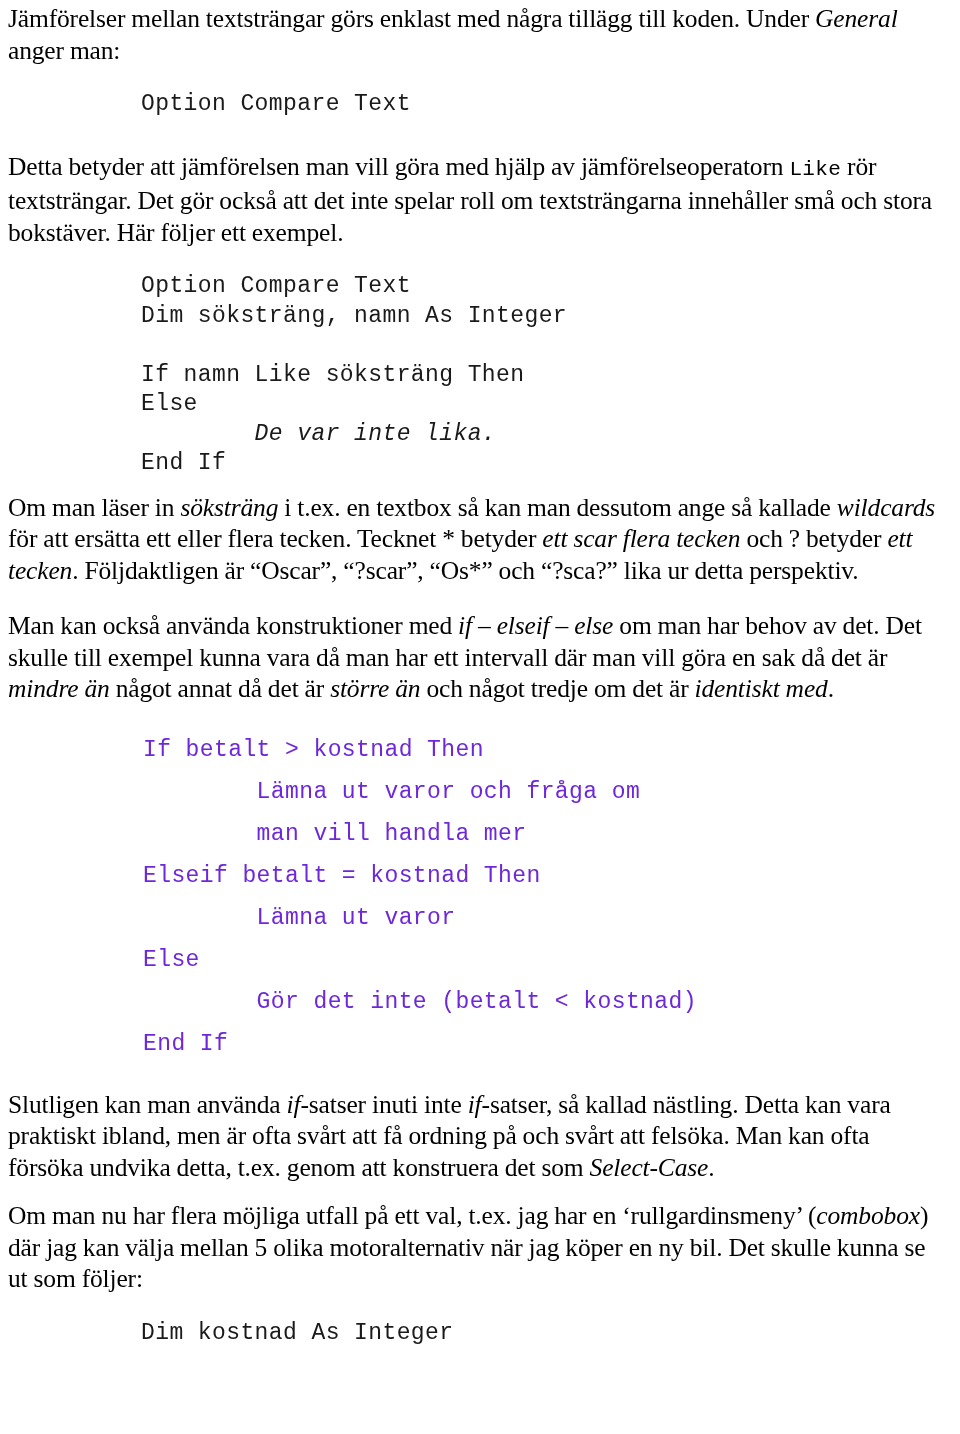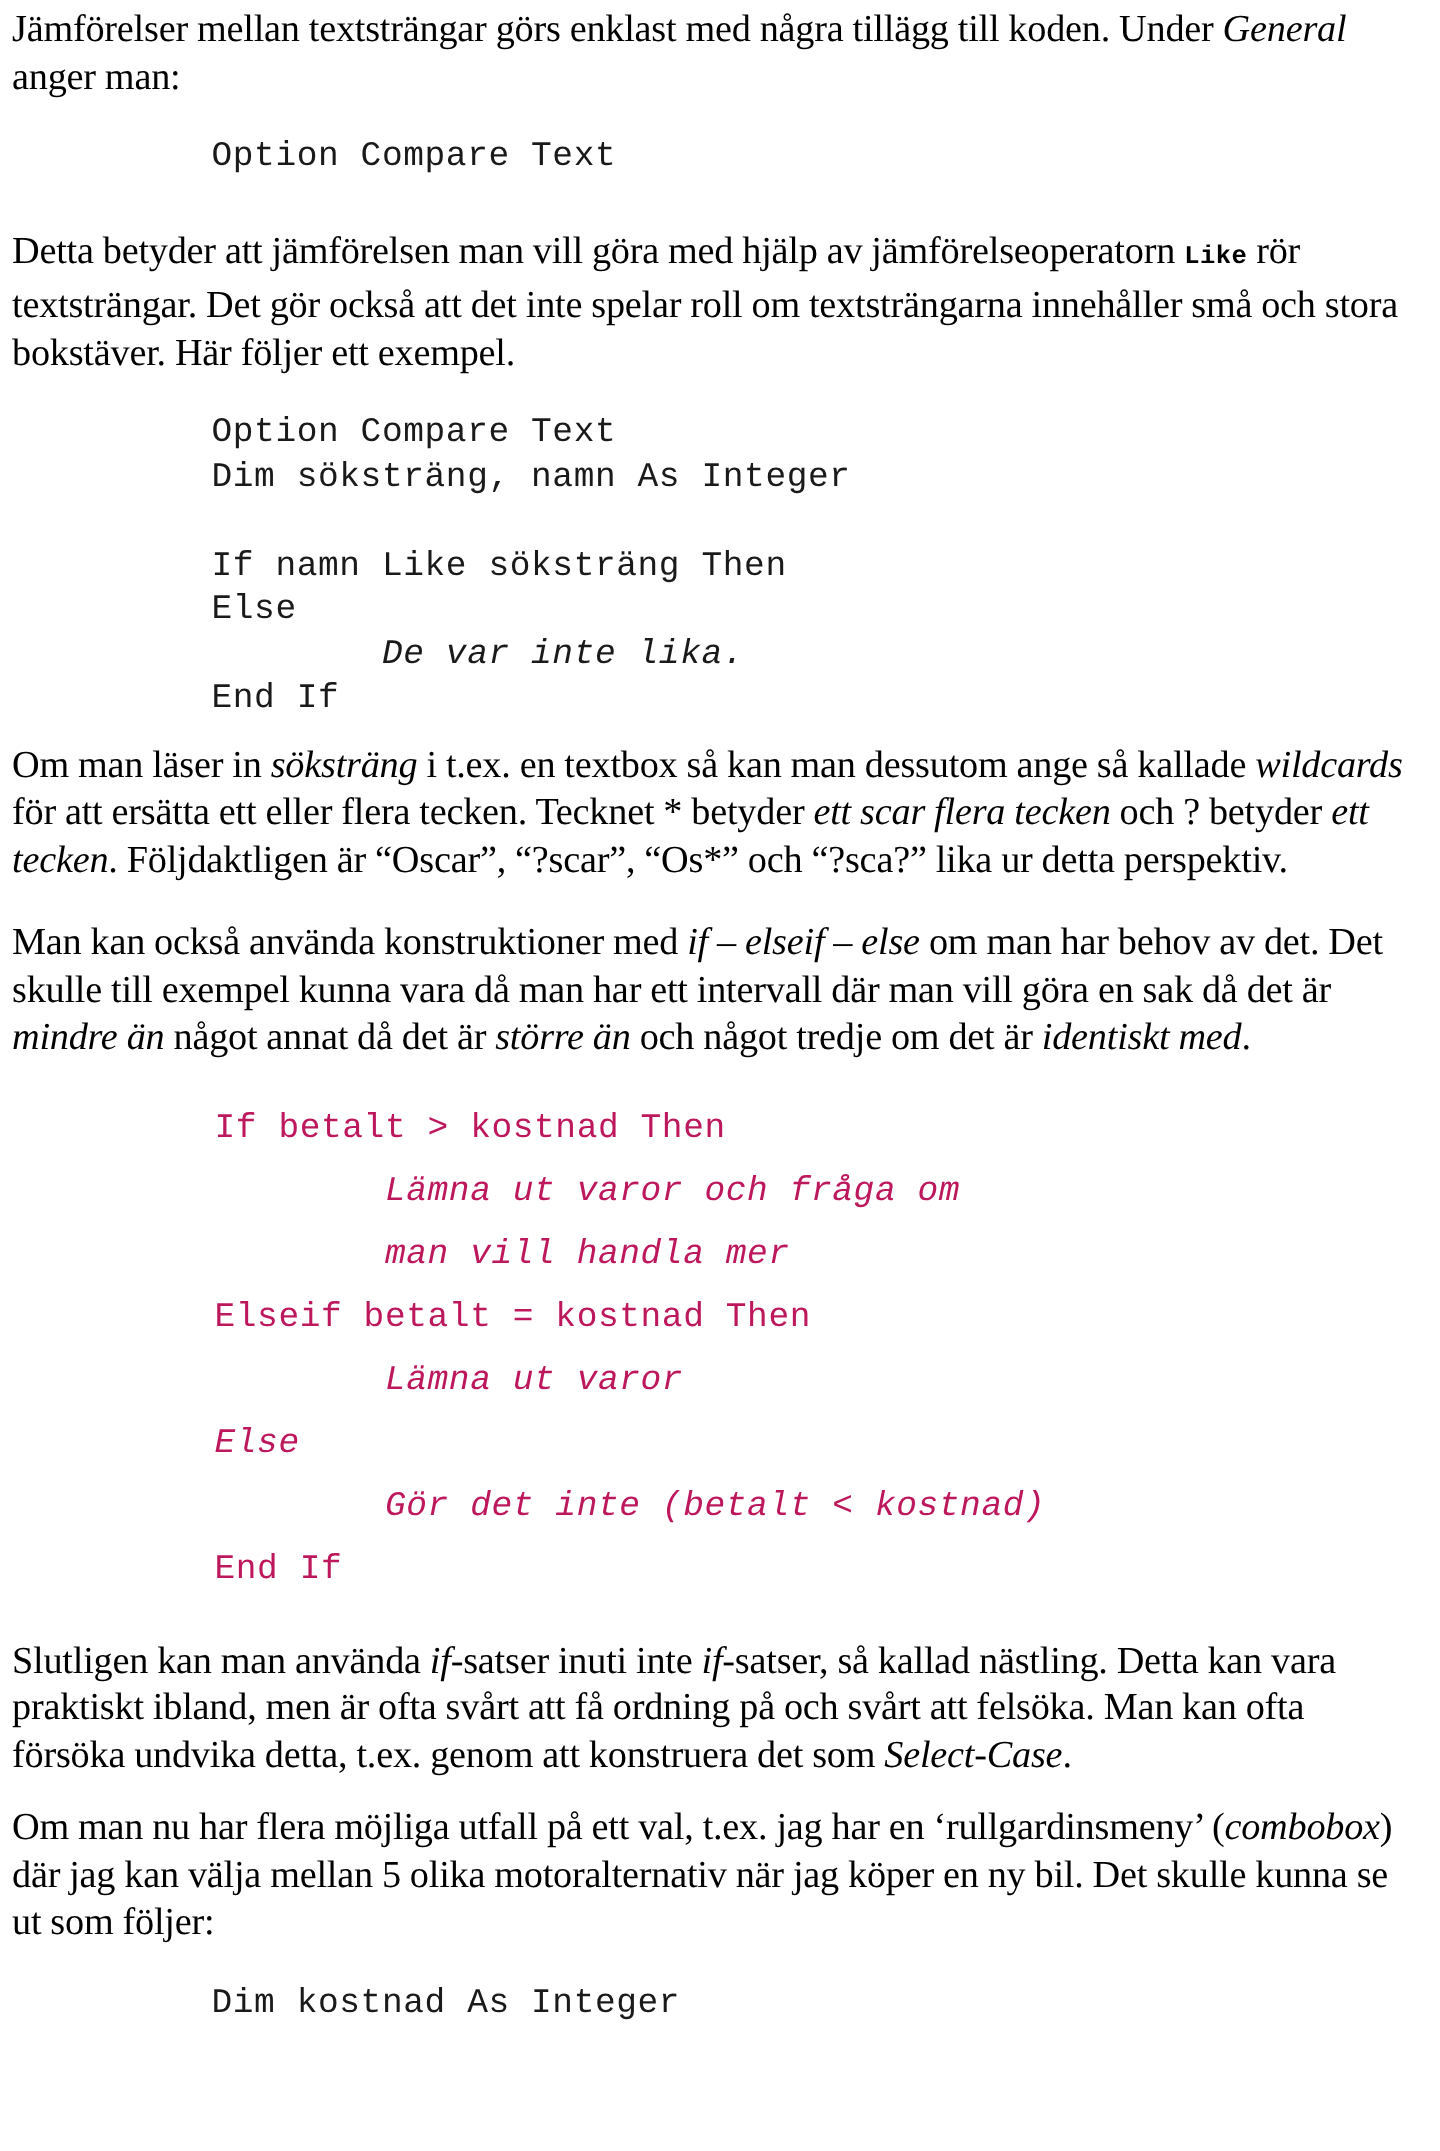--- a/index.html
+++ b/index.html
@@ -55,43 +55,42 @@
   .code .blank { display: block; height: 29.5px; }
 
   .code2 {
     font-family: "Liberation Mono", "DejaVu Sans Mono", monospace;
     font-size: 23px;
     line-height: 42px;
     white-space: pre;
     margin: 0;
     padding-left: 135px;
     letter-spacing: 0.4px;
-    color: #be185d;
+    color: #6d28d9;
   }
   .code2 .ln { display: block; min-height: 42px; }
-  .code2 .it { font-style: italic; }
+  .code2 .it { }
 
   .code3 {
     font-family: "Liberation Mono", "DejaVu Sans Mono", monospace;
     font-size: 23px;
     line-height: 29.5px;
     white-space: pre;
     margin: 0;
     padding-left: 133px;
     letter-spacing: 0.4px;
     color: #1a1a1a;
   }
   .code3 .ln { display: block; min-height: 29.5px; }
 
   
   .mono {
     font-family: "Liberation Mono", "DejaVu Sans Mono", monospace;
-    font-size: 17px;
+    font-size: 21px;
     letter-spacing: 0.3px;
-    font-weight: bold;
   }
 
   
   .heading {
     font-family: "Liberation Sans", "DejaVu Sans", sans-serif;
     font-weight: bold;
     font-size: 25px;
     line-height: 30px;
     margin: 0;
     letter-spacing: -0.2px;

